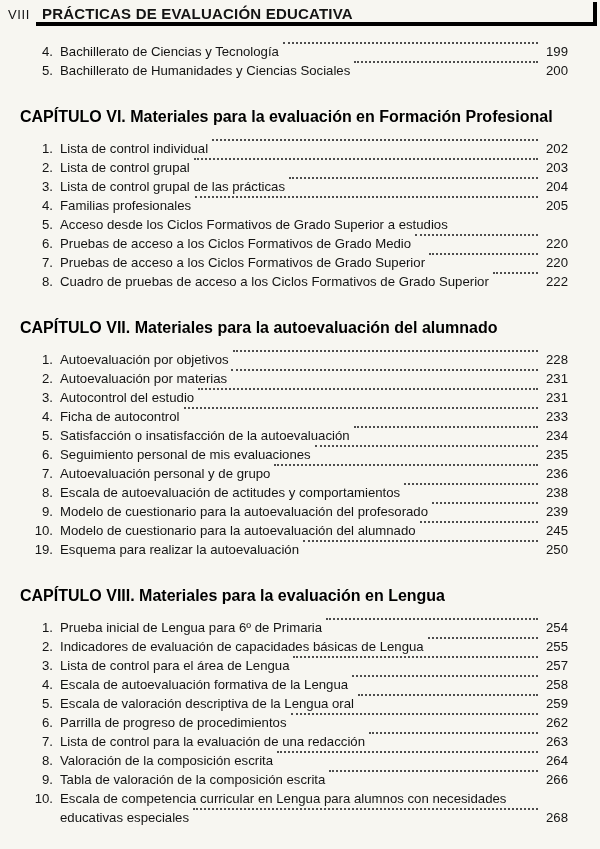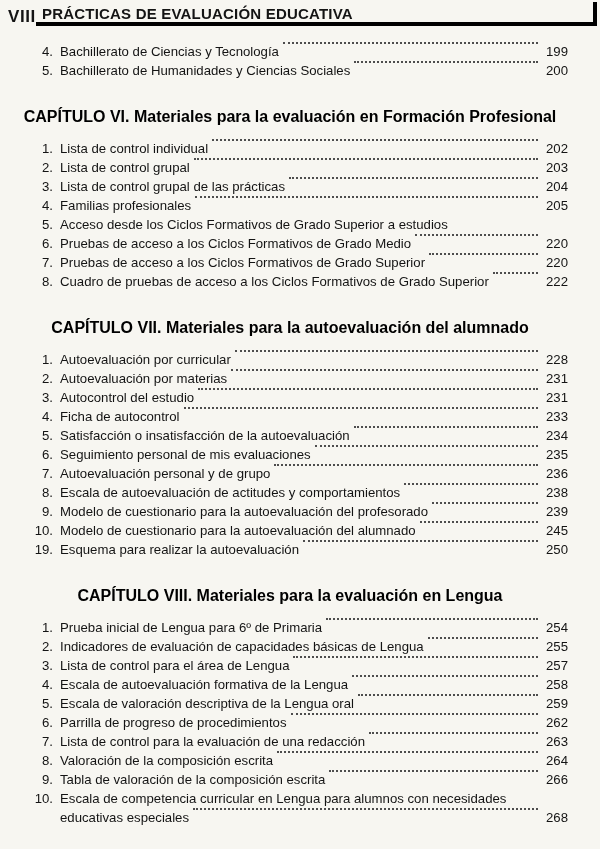--- a/index.html
+++ b/index.html
@@ -8,34 +8,34 @@
     background:#f7f6f1;
     font-family:"Liberation Sans", sans-serif;
     color:#141414;
   }
   .page { position:relative; width:600px; height:849px; box-sizing:border-box; }
 
   
   .header { position:relative; height:30px; }
   .folio {
     position:absolute; left:8px; top:7px;
-    font-size:17px; font-weight:bold; letter-spacing:0.6px;
+    font-size:13px; font-weight:normal; letter-spacing:0.6px;
   }
   .running-title {
     position:absolute; left:42px; top:5px;
     font-size:15px; font-weight:bold; letter-spacing:0.2px;
   }
   .header-rule { position:absolute; left:36px; right:3px; top:22px; height:4px; background:#000; }
   .corner-tick { position:absolute; right:3px; top:2px; width:4px; height:24px; background:#000; }
 
   
   .toc { padding:12px 32px 0 8px; box-sizing:border-box; }
   .chapter-heading {
     font-size:16px; font-weight:bold; color:#000;
-    margin:27px 0 12px 4px; line-height:20px;text-align:center;
+    margin:27px 0 12px 12px; line-height:20px;
   }
   .toc-item { display:flex; font-size:13.2px; line-height:19px; }
   .num { flex:none; width:45px; padding-right:7px; text-align:right; }
   .body { flex:1; min-width:0; }
   .t1 { }
   .line { display:flex; align-items:flex-start; }
   .t { }
   .leader {
     flex:1; min-width:16px;
     border-bottom:2px dotted #4d4d4d;
@@ -149,21 +149,21 @@
             <span class="leader"></span>
             <span class="pg">222</span>
           </div>
         </div>
       </div>
       <h2 class="chapter-heading">CAPÍTULO VII.  Materiales para la autoevaluación del alumnado</h2>
       <div class="toc-item">
         <span class="num">1.</span>
         <div class="body">
           <div class="line">
-            <span class="t">Autoevaluación por curricular</span>
+            <span class="t">Autoevaluación por objetivos</span>
             <span class="leader"></span>
             <span class="pg">228</span>
           </div>
         </div>
       </div>
       <div class="toc-item">
         <span class="num">2.</span>
         <div class="body">
           <div class="line">
             <span class="t">Autoevaluación por materias</span>

